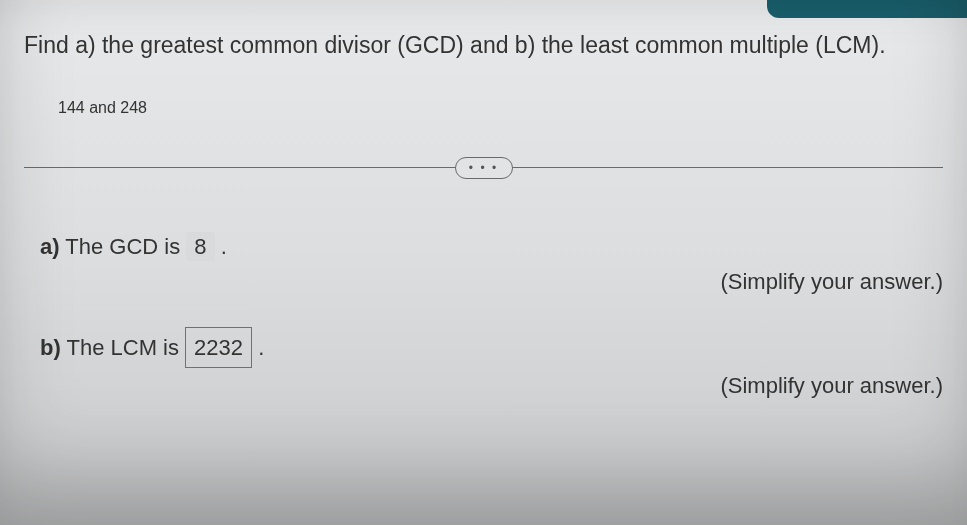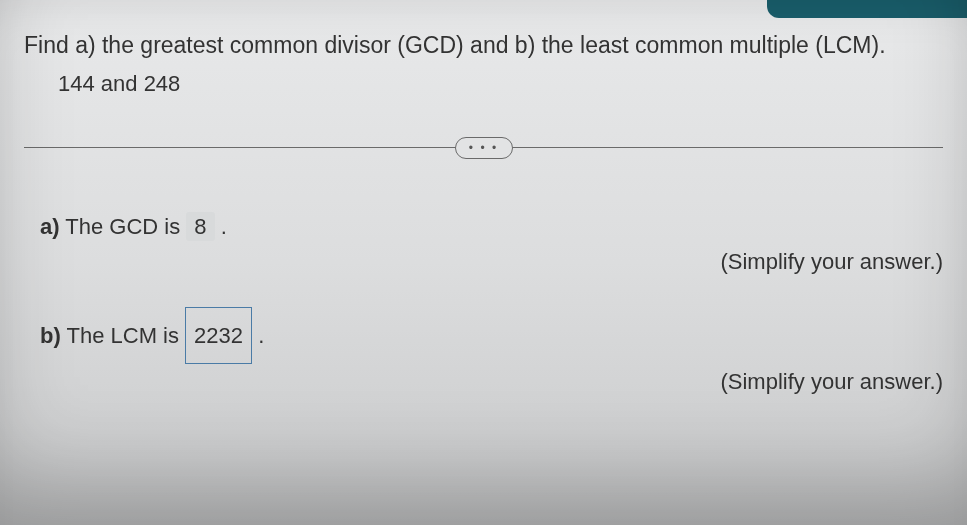--- a/index.html
+++ b/index.html
@@ -20,24 +20,24 @@
       background: #1a5e6b;
       border-bottom-left-radius: 12px;
     }
     .content {
       padding: 28px 24px 24px 24px;
     }
     .question-text {
       font-size: 23px;
       color: #333;
       line-height: 1.5;
-      margin-bottom: 8px;
+      margin-bottom: 36px;
     }
     .numbers {
-      font-size: 22px;
+      font-size: 16px;
       color: #333;
       margin-left: 34px;
       margin-bottom: 36px;
     }
     .divider-row {
       position: relative;
       height: 30px;
       margin-bottom: 46px;
     }
     .divider-line {
@@ -82,21 +82,21 @@
       text-align: right;
     }
     .bold-label { font-weight: bold; }
     .value-plain {
       background: #d8dadb;
       padding: 2px 8px;
       border-radius: 3px;
     }
     .value-boxed {
       border: 1.5px solid #4a7ba6;
-      padding: 10px 8px;
+      padding: 2px 8px;
       display: inline-block;
     }
     .vignette {
       pointer-events: none;
       position: absolute;
       inset: 0;
       box-shadow: inset 0 -60px 90px -20px rgba(0,0,0,0.25), inset 0 30px 50px -30px rgba(0,0,0,0.1);
     }
   </style>
 </head>

